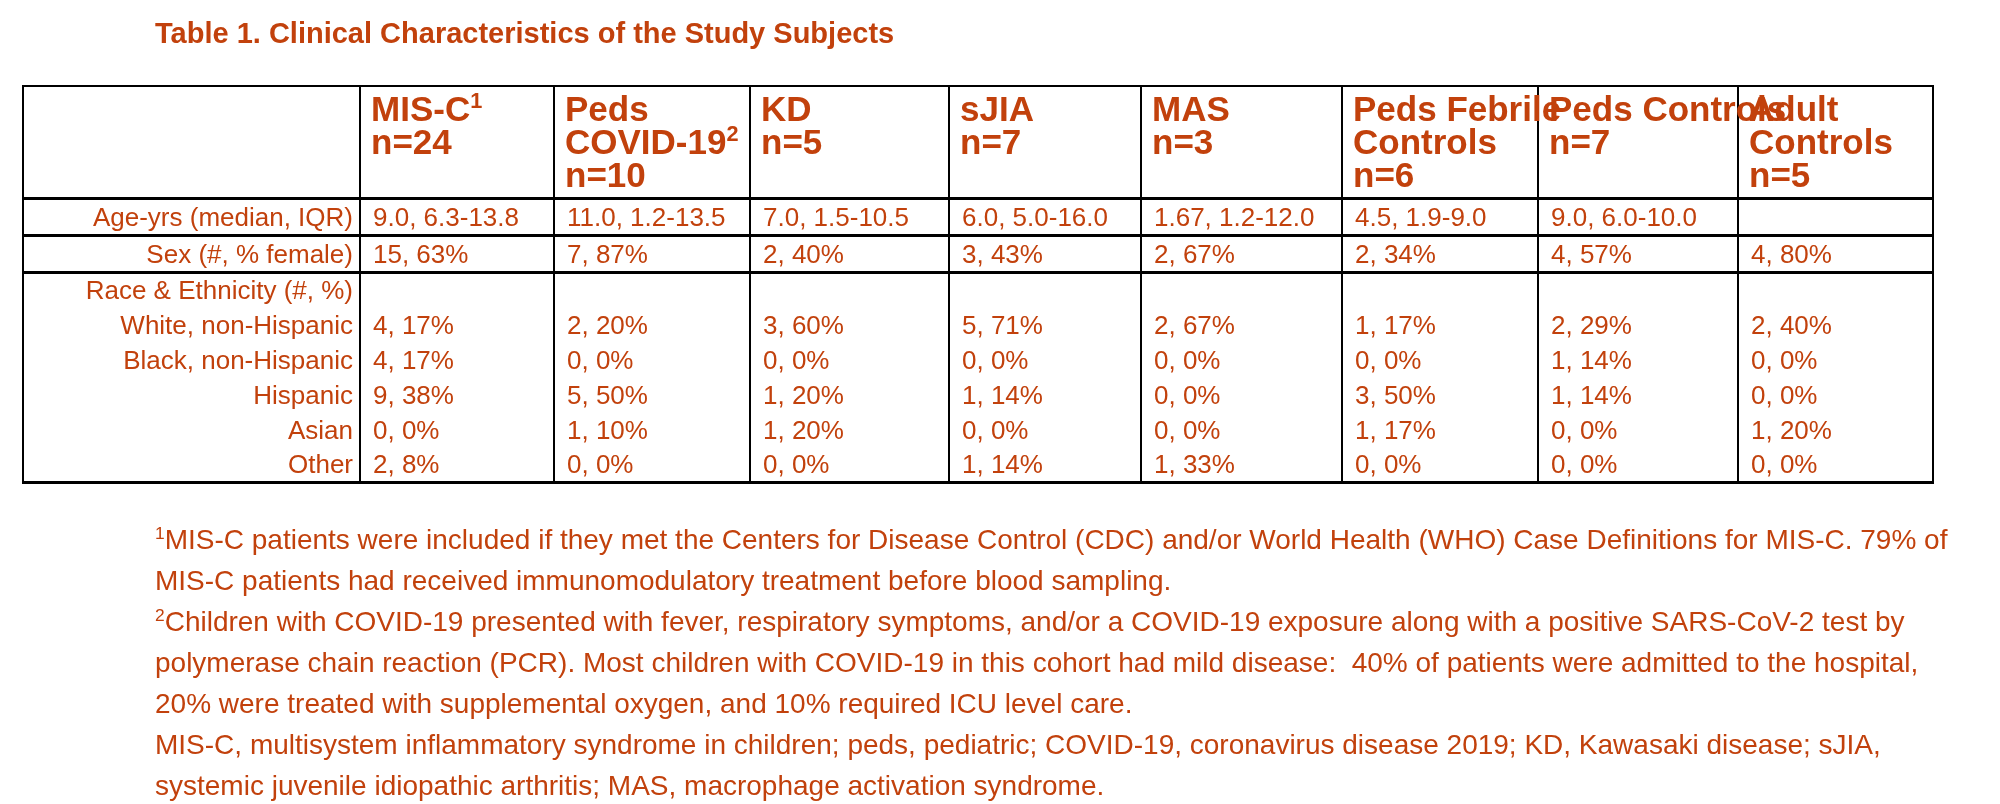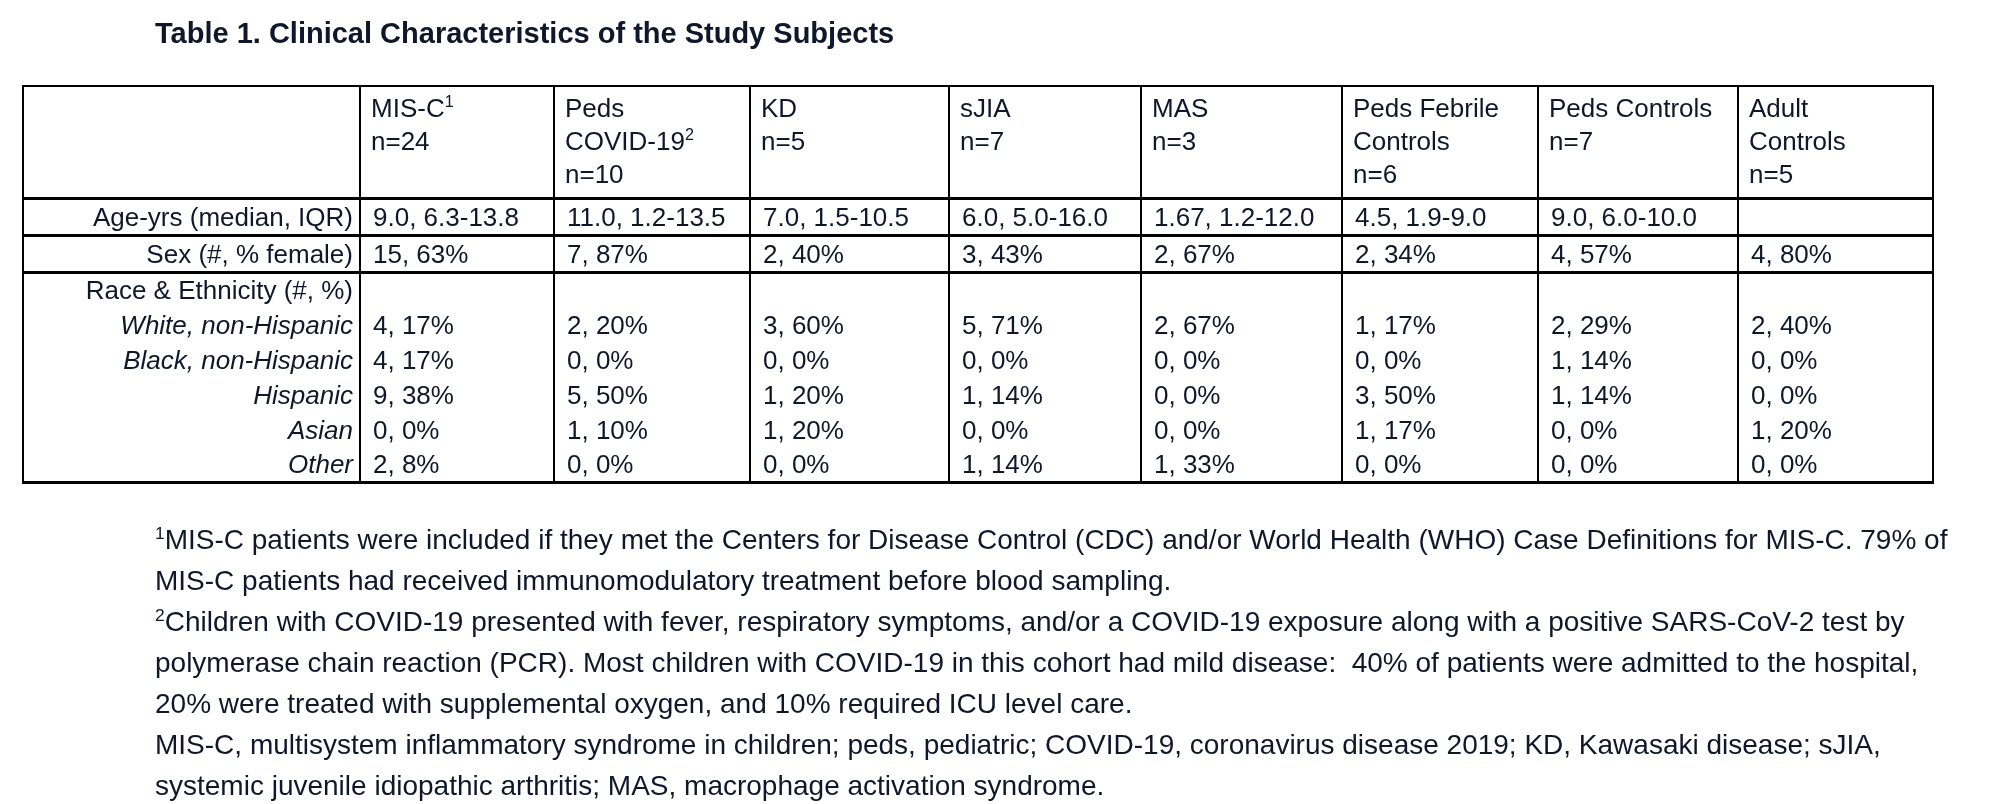--- a/index.html
+++ b/index.html
@@ -1,21 +1,21 @@
 <!DOCTYPE html>
 <html><head>
 <meta charset="utf-8">
 <style>
   html, body { margin: 0; padding: 0; background: #ffffff; }
   .page {
     position: relative;
     width: 2000px;
     height: 804px;
     background: #ffffff;
-    color: #0f172a;
+    color: #c2410c;
     font-family: "Liberation Sans", sans-serif;
     overflow: hidden;
   }
   .title {
     position: absolute;
     left: 155px;
     top: 16px;
     font-size: 29px;
     font-weight: bold;
     line-height: 34px;
@@ -29,42 +29,42 @@
     border-collapse: collapse;
     table-layout: fixed;
     border: 2px solid #000;
     border-bottom-width: 3px;
   }
   table.clintable th {
     border: 2px solid #000;
     border-bottom-width: 3px;
     vertical-align: top;
     text-align: left;
-    font-size: 26px;
-    font-weight: normal;
+    font-size: 35px;
+    font-weight: bold;
     line-height: 33px;
     padding: 5px 6px 4px 10px;
   }
   thead tr { height: 112px; }
   table.clintable td {
     border: 2px solid #000;
     font-size: 26px;
     line-height: 32px;
     padding: 0 6px 0 12px;
     vertical-align: middle;
     overflow: hidden;
     white-space: nowrap;
   }
   tr.normal { height: 37px; }
   tr.normal td { border-bottom-width: 3px; }
   tr.group, tr.sub { height: 35px; }
   tr.group td, tr.sub td { border-top: none; border-bottom: none; }
   td.rowlabel { padding-left: 46px; text-align: right; }
   tr.group td.rowlabel { padding-left: 36px; }
-  tr.sub td.rowlabel { padding-left: 56px; font-style: italic; }
+  tr.sub td.rowlabel { padding-left: 56px; }
   .hline { white-space: nowrap; }
   sup { font-size: 0.62em; line-height: 0; }
   .footnotes {
     position: absolute;
     left: 155px;
     top: 519px;
     width: 1795px;
     font-size: 28px;
     line-height: 41px;
   }

